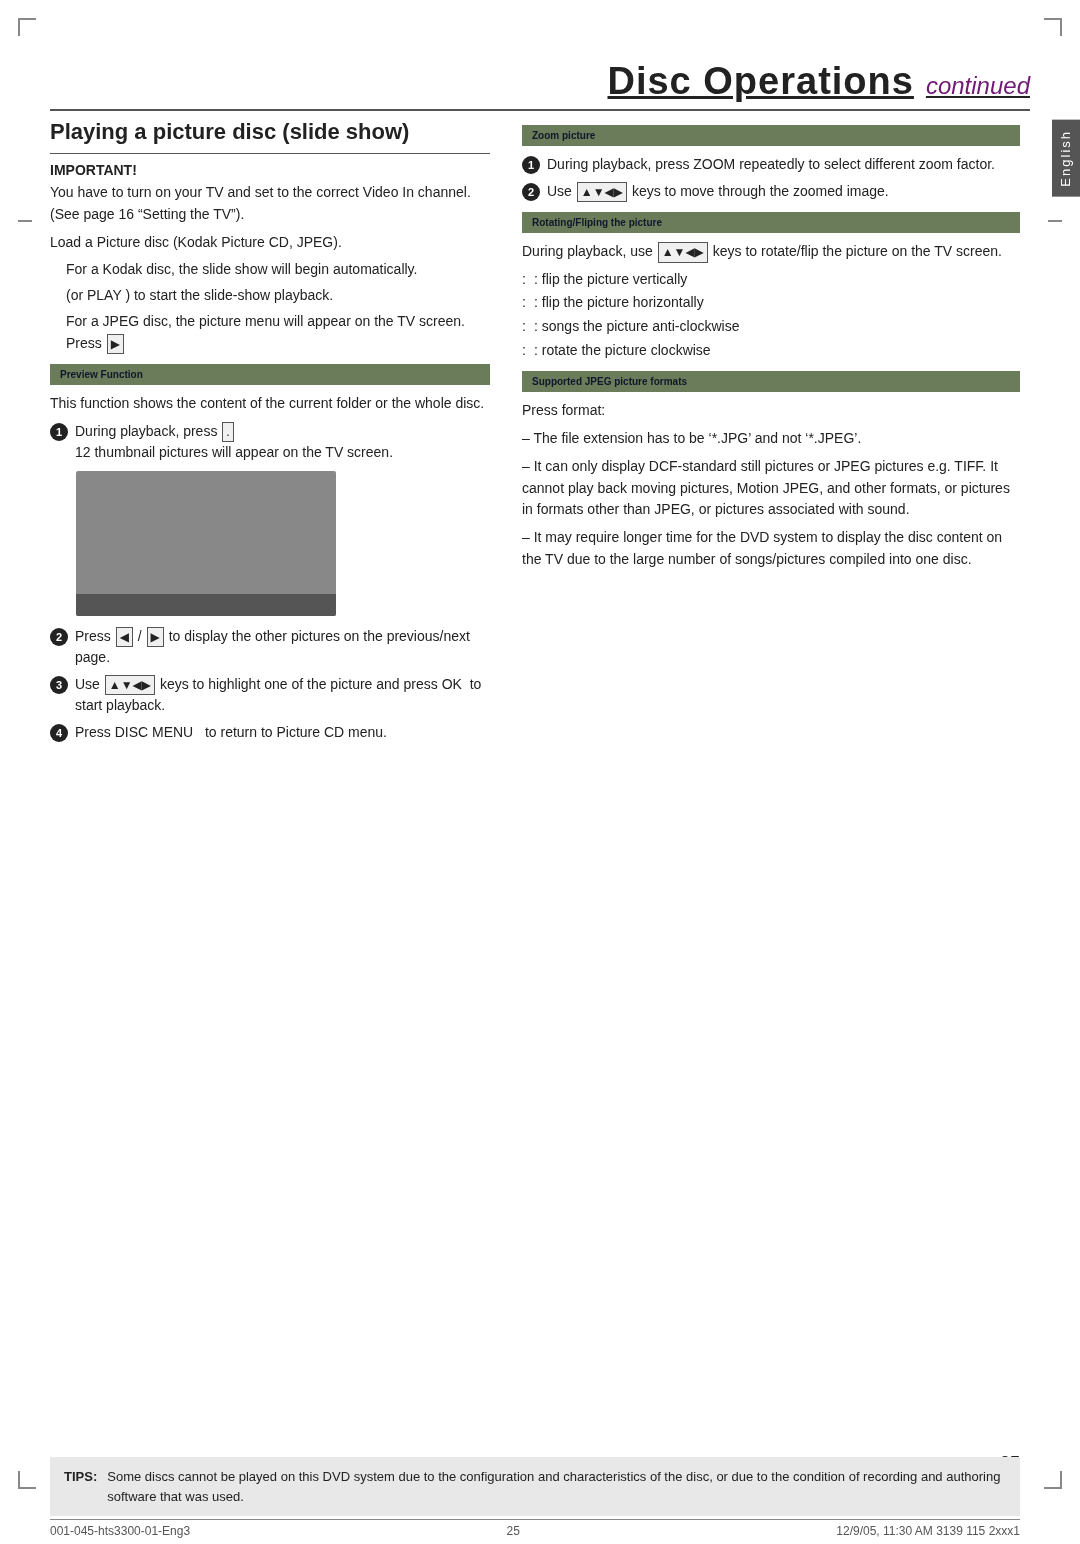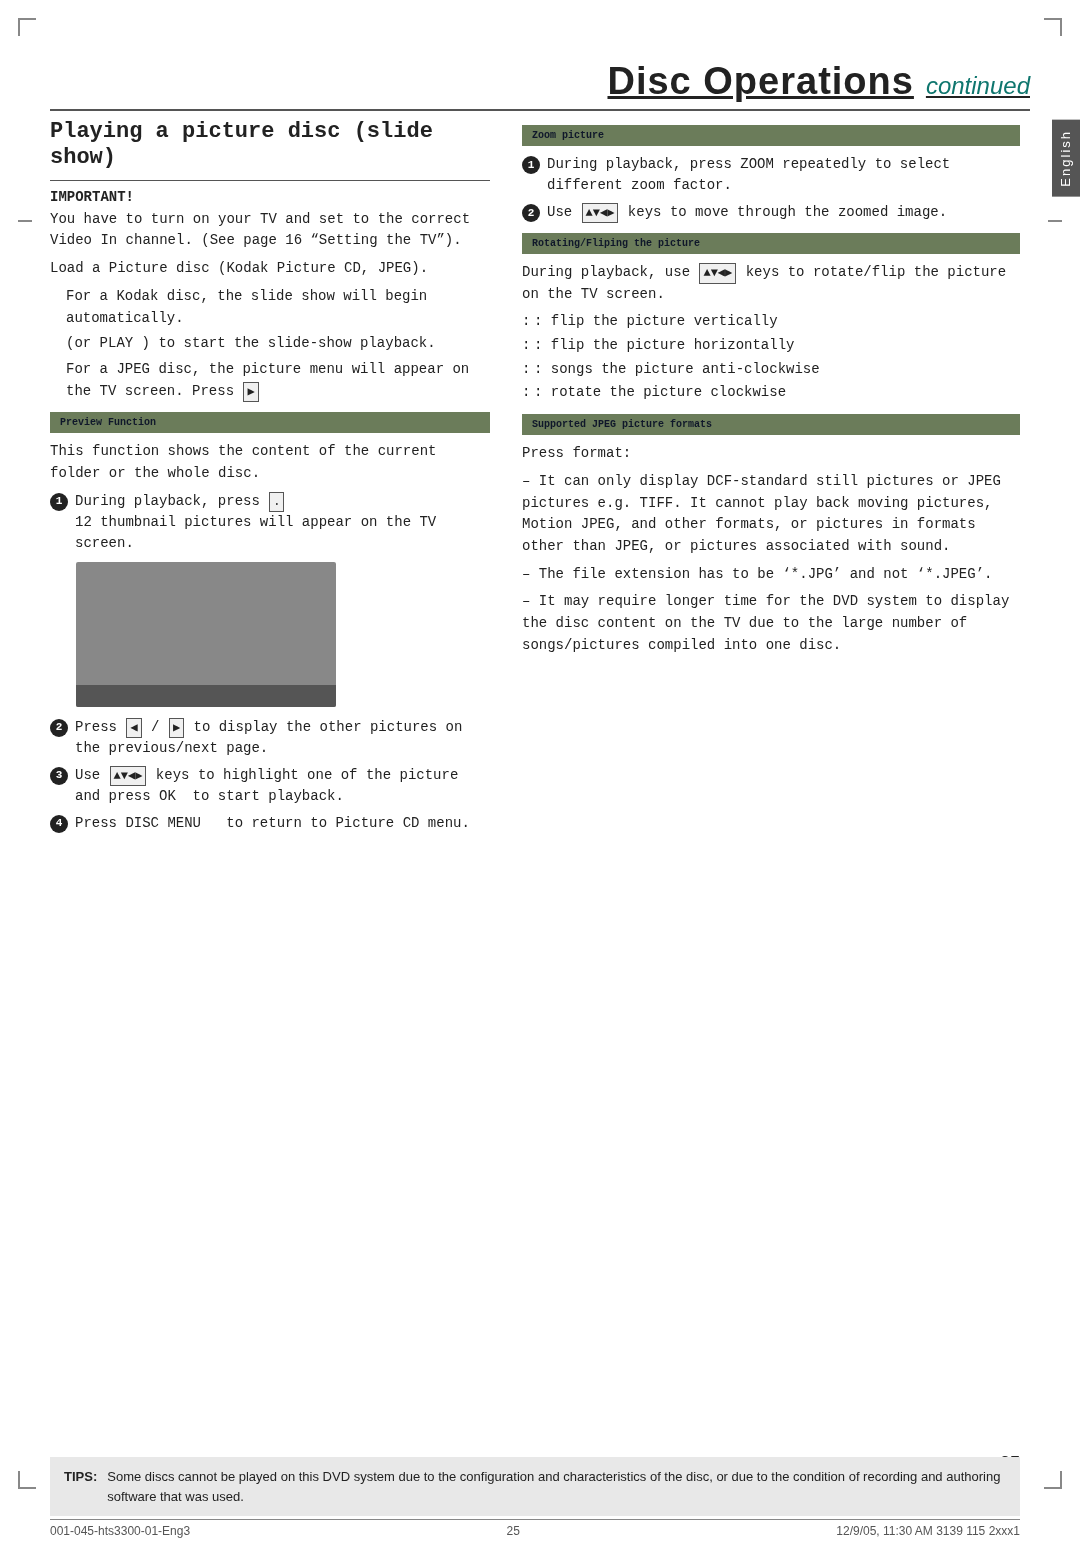--- a/index.html
+++ b/index.html
@@ -60,21 +60,21 @@
     }
     .page-title-main {
       font-size: 38px;
       font-weight: bold;
       letter-spacing: 1px;
       margin-right: 12px;
     }
     .page-title-sub {
       font-size: 24px;
       font-style: italic;
-      color: #0f766e;
+      color: #701a75;
     }
 
     
     .english-tab {
       position: absolute;
       right: 0;
       top: 120px;
       width: 28px;
       background: #555;
       color: #fff;
@@ -86,21 +86,20 @@
       letter-spacing: 2px;
     }
 
     
     .main-content {
       position: absolute;
       top: 115px;
       left: 50px;
       right: 60px;
       bottom: 90px;
-      font-family: Liberation Mono, monospace;
     }
 
     
     .two-col {
       display: flex;
       gap: 32px;
     }
     .col-left {
       flex: 0 0 440px;
       max-width: 440px;
@@ -359,22 +358,22 @@
       </div>
 
       <div class="bullet-item">: flip the picture vertically</div>
       <div class="bullet-item">: flip the picture horizontally</div>
       <div class="bullet-item">: songs the picture anti-clockwise</div>
       <div class="bullet-item">: rotate the picture clockwise</div>
 
       <div class="section-bar">Supported JPEG picture formats</div>
 
       <div class="body-text">Press format:</div>
+      <div class="body-text">–  The file extension has to be ‘*.JPG’ and not ‘*.JPEG’.</div>
       <div class="body-text">–  It can only display DCF-standard still pictures or JPEG pictures e.g. TIFF. It cannot play back moving pictures, Motion JPEG, and other formats, or pictures in formats other than JPEG, or pictures associated with sound.</div>
-      <div class="body-text">–  The file extension has to be ‘*.JPG’ and not ‘*.JPEG’.</div>
       <div class="body-text">–  It may require longer time for the DVD system to display the disc content on the TV due to the large number of songs/pictures compiled into one disc.</div>
 
     </div>
   </div>
 </div>
 
 <div class="page-num-center">25</div>
 
 <div class="tips-bar">
   <span class="tips-label">TIPS:</span>

